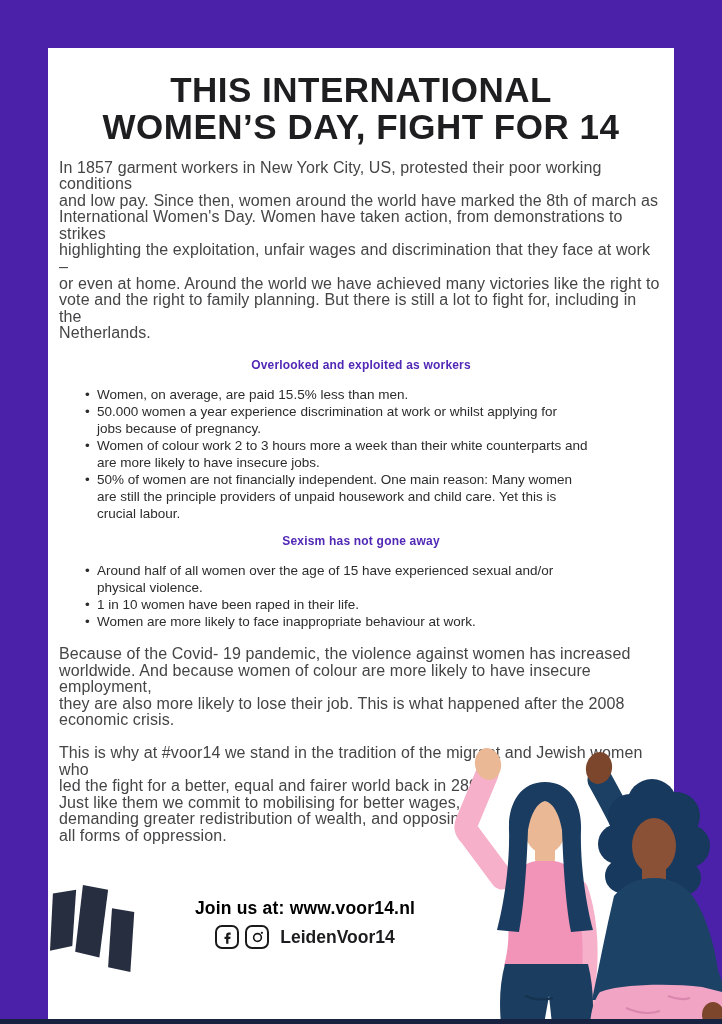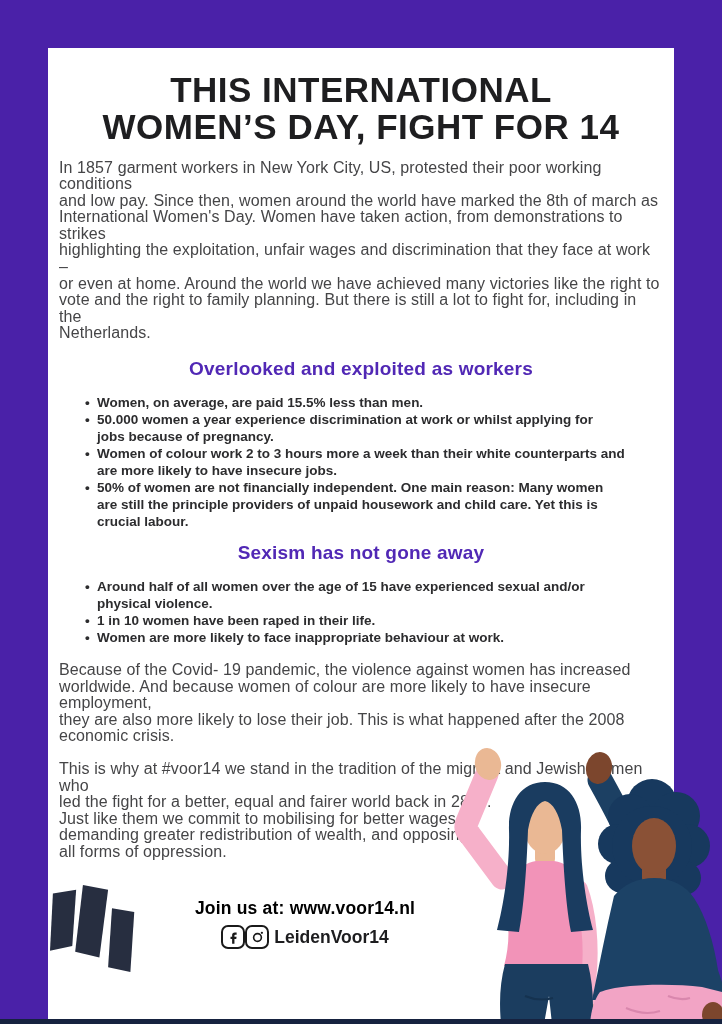--- a/index.html
+++ b/index.html
@@ -24,38 +24,38 @@
   .title span { display:block; }
 
   p.body {
     margin:0 0 16px 0;
     font-size:16px; line-height:16.6px; color:#454547;
     white-space:pre-line; letter-spacing:0.1px;
   }
 
   h2.section-heading {
     margin:12px 0 13px 0; text-align:center;
-    font-size:19px; font-weight:800; color:#5128b5;
+    font-size:12px; font-weight:800; color:#5128b5;
     letter-spacing:0.2px;
   }
 
   ul.bullets { list-style:none; margin:14px 0 10px 0; padding:0 0 0 28px; }
   ul.bullets.last { margin-bottom:16px; }
   ul.bullets li {
     position:relative; padding-left:10px;
-    font-size:13.5px; font-weight:700; line-height:17px; color:#2c2c2e;
+    font-size:13.5px; font-weight:400; line-height:17px; color:#2c2c2e;
     white-space:pre-line;
   }
   ul.bullets li::before { content:"\2022"; position:absolute; left:-2px; top:0; }
 
   
   .logo { position:absolute; left:2px; top:833px; width:92px; height:94px; }
   .join-block { position:absolute; left:92px; top:850px; width:330px; text-align:center; }
   .join-text { font-size:17.5px; font-weight:800; color:#000000; letter-spacing:0.2px; }
-  .social-row { margin-top:6px; display:flex; align-items:center; justify-content:center; }
+  .social-row { margin-top:6px; display:flex; align-items:center; justify-content:center; gap:6px; }
   .icon-box {
     width:24px; height:24px; border:2.4px solid #1a1a1a; border-radius:7px;
     display:flex; align-items:center; justify-content:center;
   }
   .handle { font-size:17.5px; font-weight:800; color:#1d1d1f; margin-left:5px; }
 
   .illustration { position:absolute; left:430px; top:734px; width:292px; height:290px; z-index:3; }
   .bottom-strip {
     position:absolute; left:0; bottom:0; width:722px; height:5px;
     background:#16223f; z-index:6;

